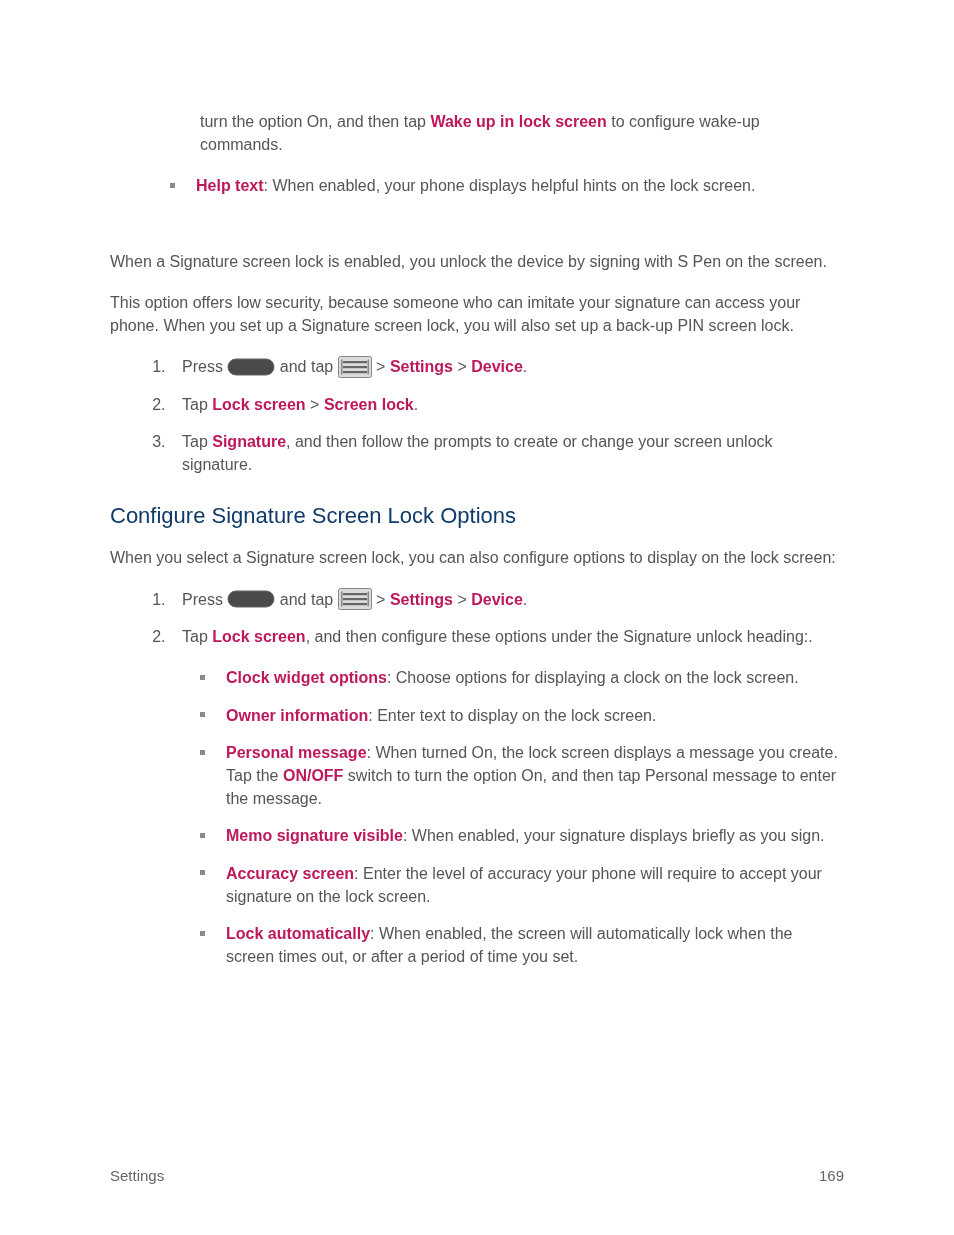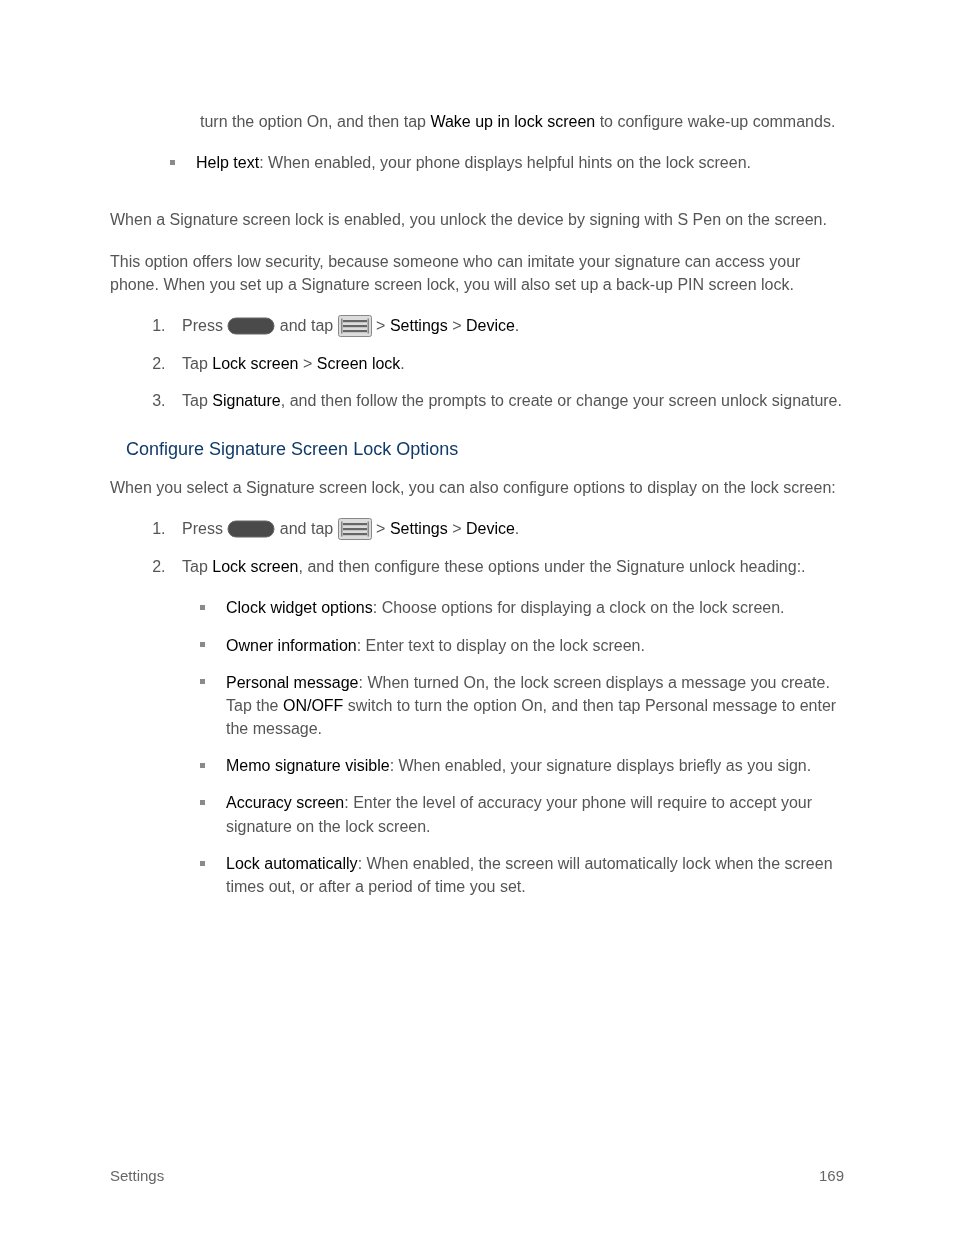--- a/index.html
+++ b/index.html
@@ -52,25 +52,25 @@
     position: absolute;
     left: 0;
     top: 0.55em;
     width: 5px;
     height: 5px;
     background: #8a8a8a;
   }
   ul.nested {
     padding-left: 90px;
   }
-  b { font-weight: normal; color: #000000; }
+  b { font-weight: bold; color: #be185d; }
   .heading {
     color: #103a6a;
-    font-size: 18px;
-    margin: 24px 0 14px 16px;
+    font-size: 22px;
+    margin: 24px 0 14px 0;
     font-weight: normal;
   }
   .icon-pill {
     display: inline-block;
     vertical-align: middle;
     position: relative;
     top: -1px;
   }
   .icon-pill svg { display: block; }
   .icon-menu {
@@ -100,21 +100,21 @@
     <p class="para hanging">
       <span>turn the option On, and then tap </span><b>Wake up in lock screen</b><span> to configure wake-up commands.</span>
     </p>
 
     <ul class="square">
       <li>
         <b>Help text</b><span>: When enabled, your phone displays helpful hints on the lock screen.</span>
       </li>
     </ul>
 
-    <p class="para" style="margin-top:34px">When a Signature screen lock is enabled, you unlock the device by signing with S Pen on the screen.</p>
+    <p class="para" style="margin-top:52px">When a Signature screen lock is enabled, you unlock the device by signing with S Pen on the screen.</p>
     <p class="para">This option offers low security, because someone who can imitate your signature can access your phone. When you set up a Signature screen lock, you will also set up a back-up PIN screen lock.</p>
 
     <ol>
       <li>
         <span>Press </span>
         <span class="icon-pill">
           <svg width="48" height="18" viewBox="0 0 48 18">
             <rect x="1" y="1" width="46" height="16" rx="8" ry="8" fill="#4a4a4a" stroke="#666" stroke-width="1"></rect>
           </svg>
         </span>

